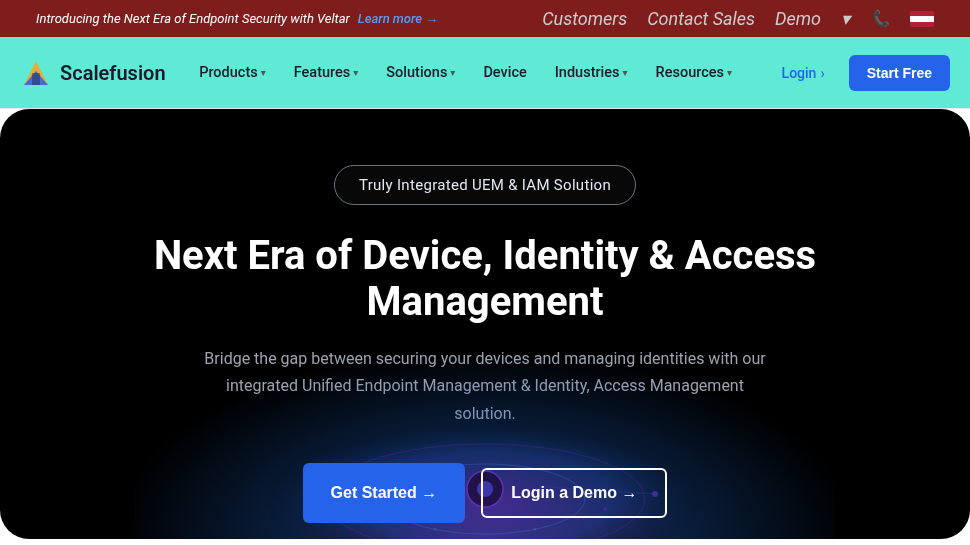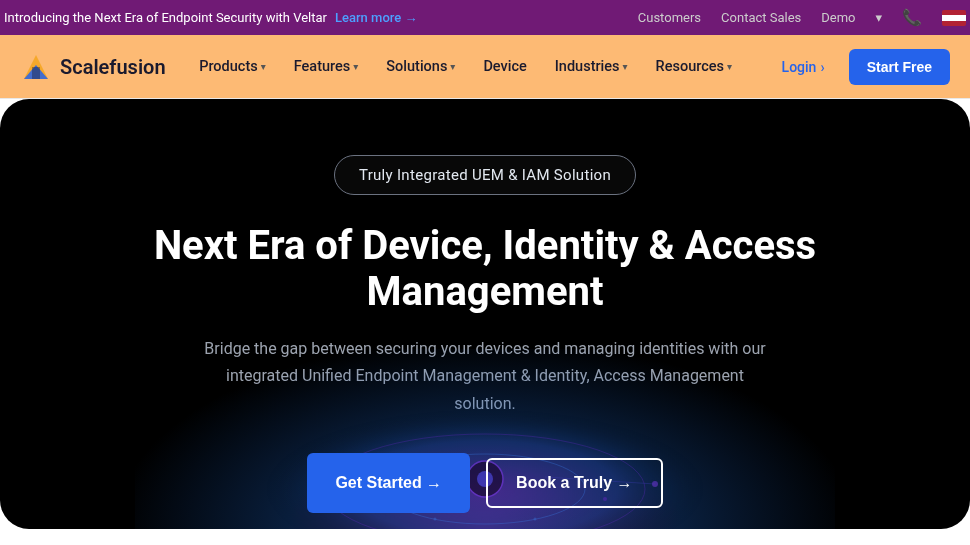--- a/index.html
+++ b/index.html
@@ -1,50 +1,51 @@
 <!DOCTYPE html>
 <html><head>
   <meta charset="utf-8">
   <style>
     * { margin: 0; padding: 0; box-sizing: border-box; }
     body { font-family: -apple-system, BlinkMacSystemFont, 'Segoe UI', Roboto, sans-serif; width: 970px; overflow-x: hidden; }
 
     
     .announcement-bar {
-      background: #701a75;
+      background: #7f1d1d;
       color: #fff;
       font-size: 13px;
-      padding: 8px 4px;
+      padding: 8px 36px;
       display: flex;
       align-items: center;
       justify-content: space-between;
+      font-style: italic;
     }
     .announcement-left { display: flex; align-items: center; gap: 8px; }
     .announcement-link { color: #4d9fff; text-decoration: none; font-weight: 500; }
     .announcement-right { display: flex; align-items: center; gap: 20px; }
-    .announcement-right a { color: #ccc; text-decoration: none; font-size: 13px; }
+    .announcement-right a { color: #ccc; text-decoration: none; font-size: 18px; }
     .demo-btn { display: flex; align-items: center; gap: 20px; color: #ccc !important; }
     .flag-icon {
       width: 24px; height: 16px;
       background: linear-gradient(180deg, #b22234 33%, #fff 33%, #fff 66%, #b22234 66%);
       border-radius: 2px;
       position: relative;
       display: inline-block;
     }
     .phone-icon { font-size: 16px; color: #ccc; }
 
     
     .navbar {
-      background: #fdba74;
+      background: #5eead4;
       border-bottom: 1px solid #e8e8e8;
       padding: 0 20px;
       display: flex;
       align-items: center;
       justify-content: space-between;
-      height: 64px;
+      height: 72px;
     }
     .nav-logo { display: flex; align-items: center; gap: 8px; text-decoration: none; }
     .logo-icon {
       width: 32px; height: 32px;
     }
     .logo-text { font-size: 20px; font-weight: 600; color: #1a1a2e; }
     .nav-links { display: flex; align-items: center; gap: 4px; }
     .nav-item {
       display: flex; align-items: center; gap: 3px;
       padding: 8px 12px;
@@ -233,21 +234,21 @@
     <button class="start-free-btn">Start Free</button>
   </div>
 </nav>
 
 <section class="hero">
   <div class="hero-badge">Truly Integrated UEM &amp; IAM Solution</div>
   <h1 class="hero-title">Next Era of Device, Identity &amp; Access Management</h1>
   <p class="hero-subtitle">Bridge the gap between securing your devices and managing identities with our integrated Unified Endpoint Management &amp; Identity, Access Management solution.</p>
   <div class="hero-cta">
     <button class="btn-primary">Get Started →</button>
-    <button class="btn-secondary">Book a Truly →</button>
+    <button class="btn-secondary">Login a Demo →</button>
   </div>
   <div class="hero-glow"></div>
 
   <svg class="hero-visual" viewBox="0 0 500 140" xmlns="http://www.w3.org/2000/svg">
     <defs>
       <radialGradient id="circleGrad" cx="50%" cy="50%" r="50%">
         <stop offset="0%" stop-color="#7c3aed" stop-opacity="0.8"></stop>
         <stop offset="60%" stop-color="#2563eb" stop-opacity="0.5"></stop>
         <stop offset="100%" stop-color="#000" stop-opacity="0"></stop>
       </radialGradient>

